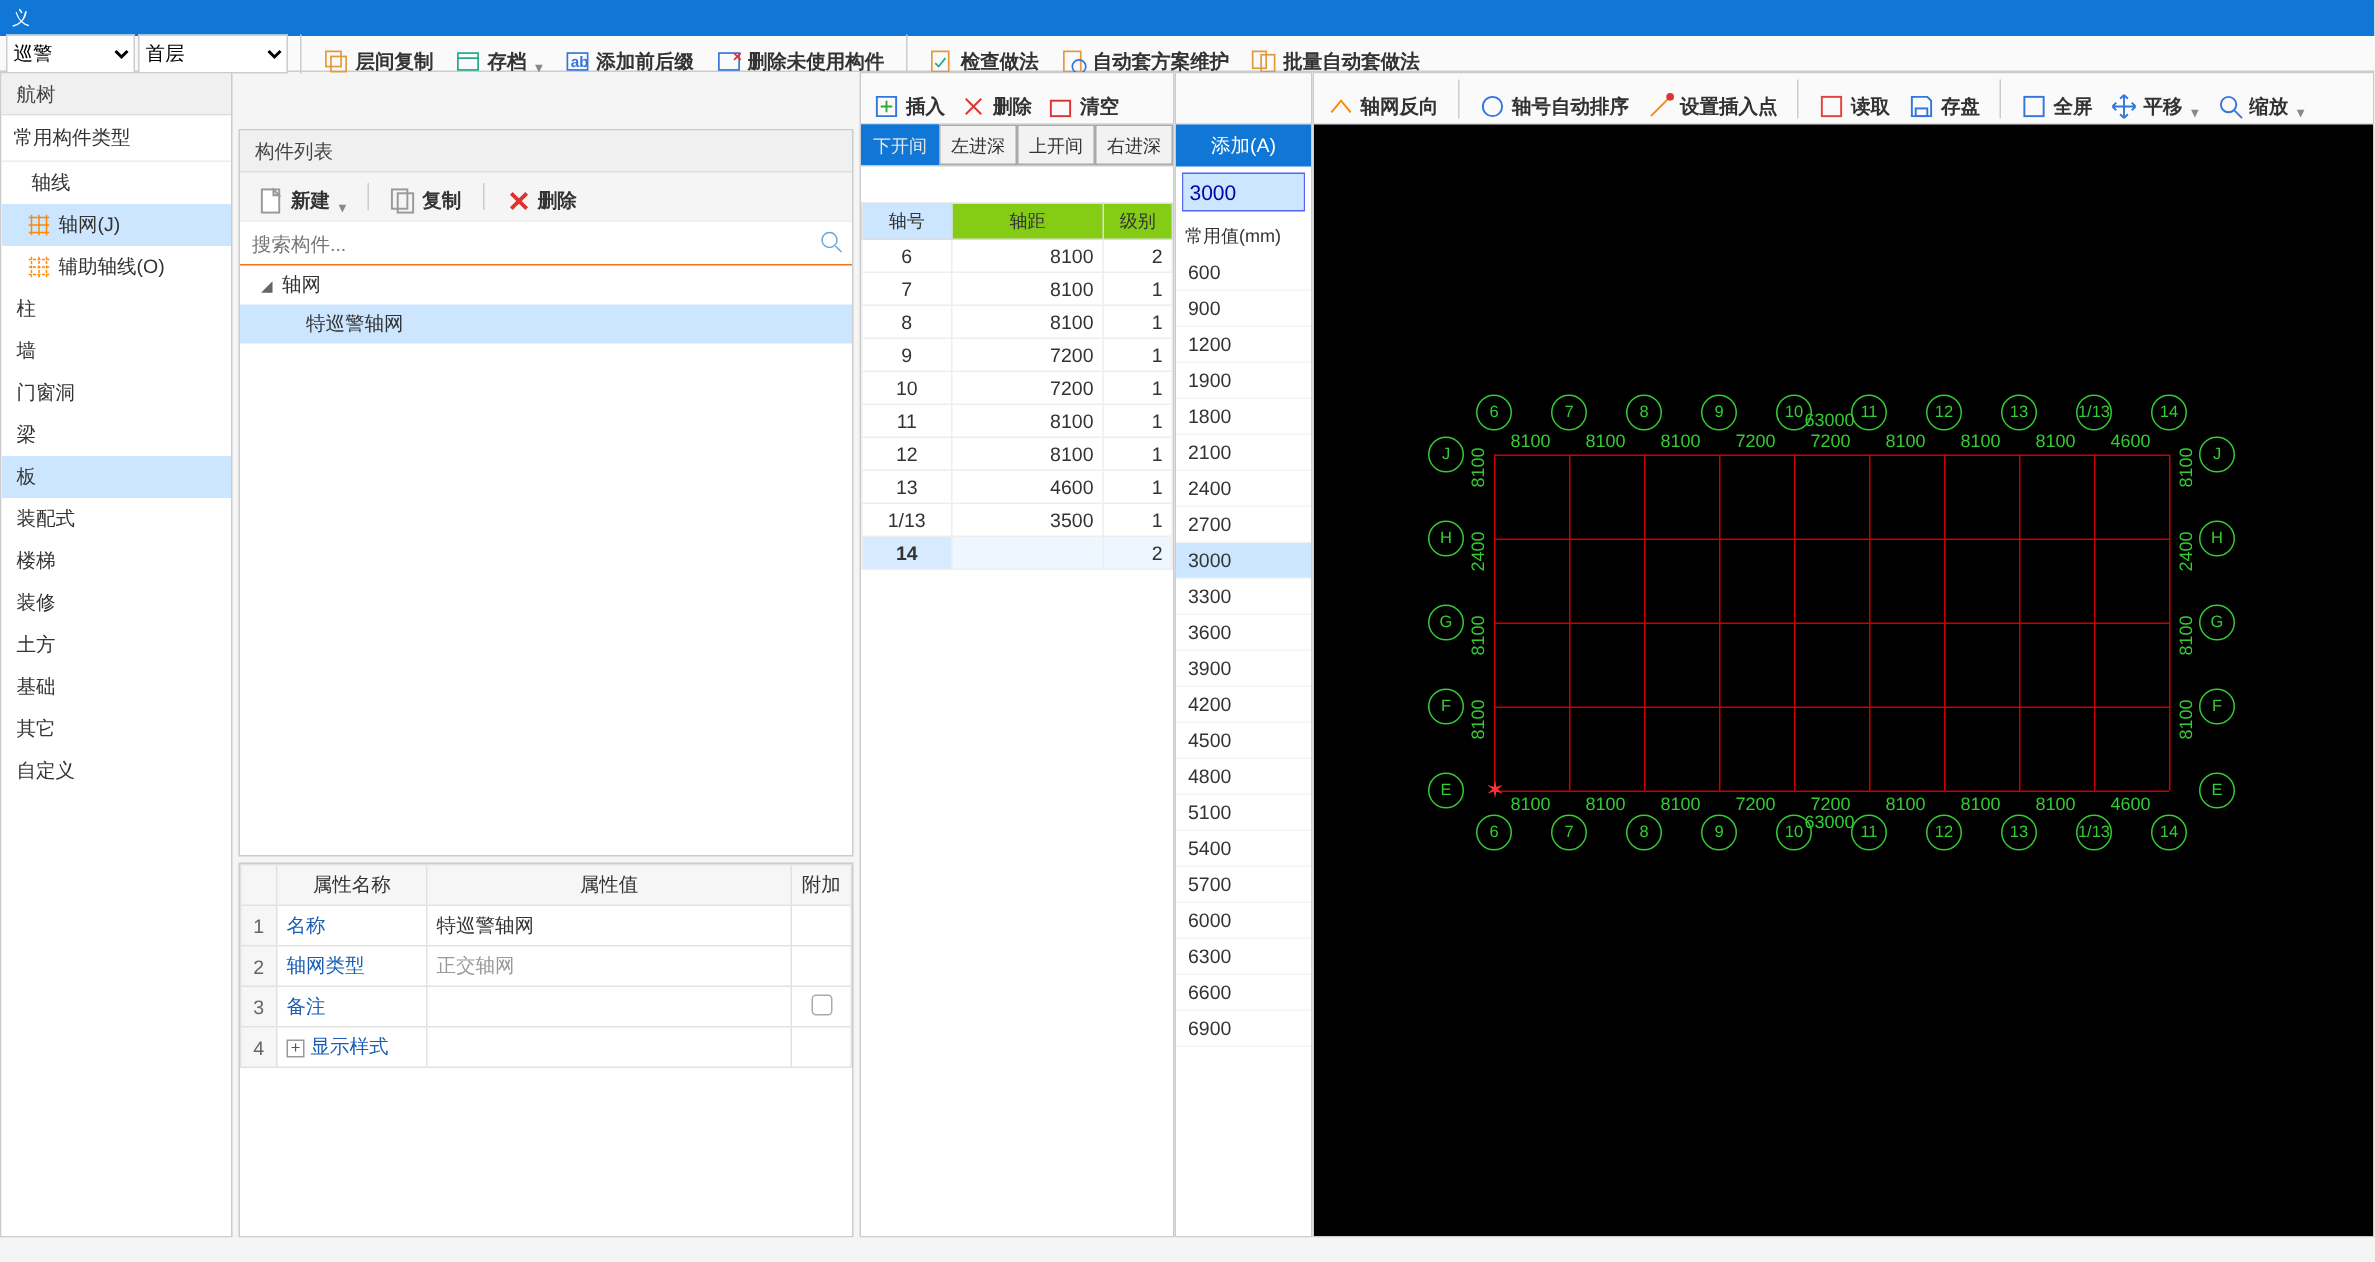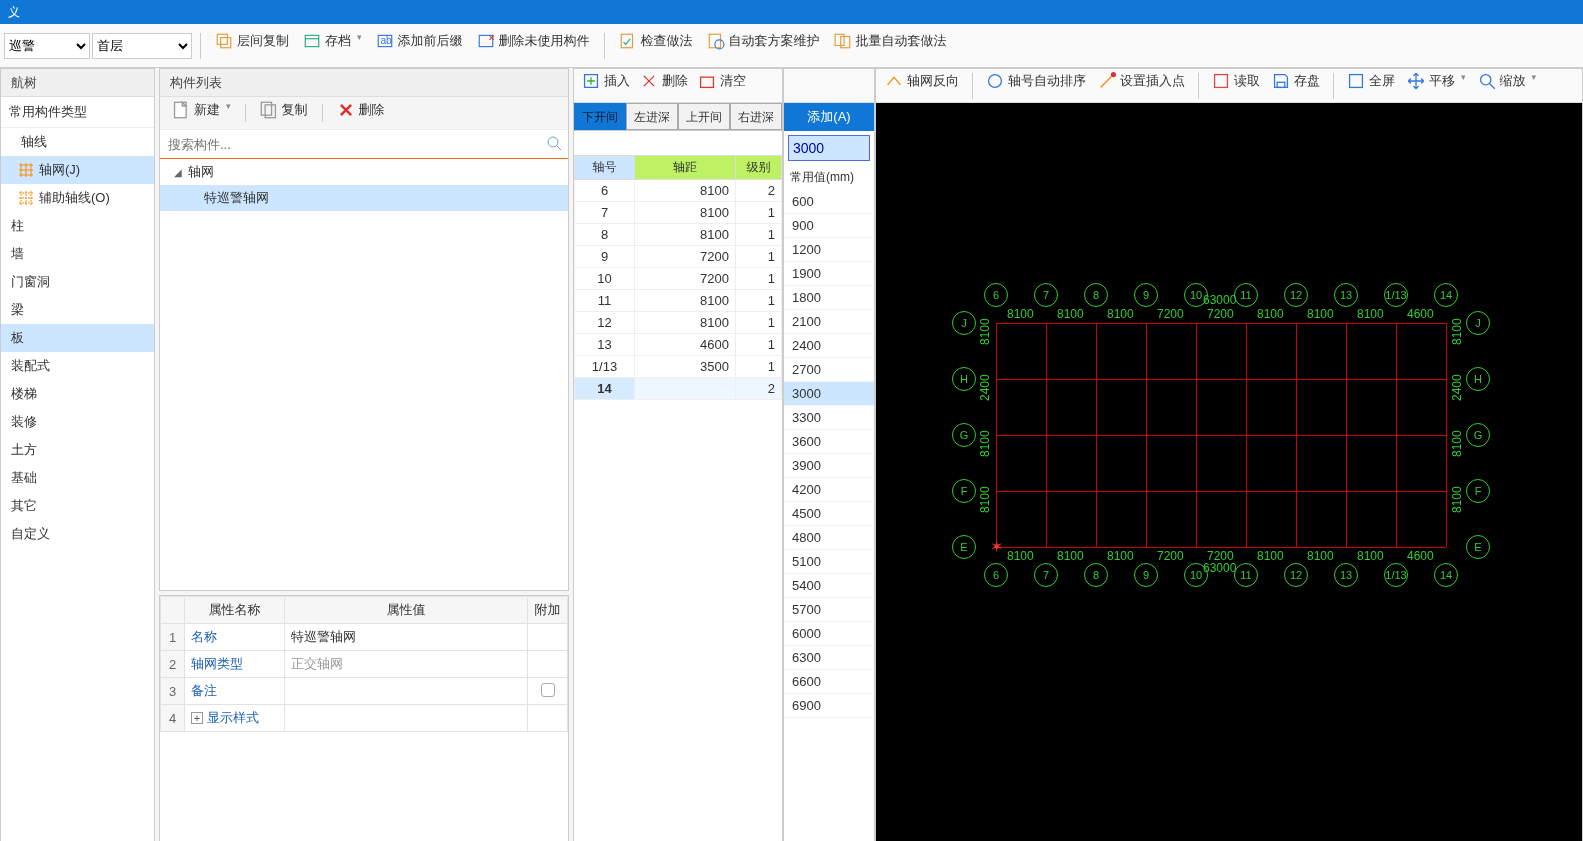--- a/index.html
+++ b/index.html
@@ -1,41 +1,41 @@
 <!DOCTYPE html>
 <html><head>
   <meta charset="utf-8">
   <style>
     * { box-sizing: border-box; margin: 0; padding: 0; }
     body { font-family: "Microsoft YaHei", "SimSun", sans-serif; font-size: 13px; color: #333; background: #f5f5f5; overflow: hidden; }
     
     .titlebar { height: 24px; background: #1177d6; color: #fff; padding-left: 8px; line-height: 24px; font-size: 12px; }
     
-    .toolbar { height: 44px; background: #fafafa; border-bottom: 1px solid #ccc; display: flex; align-items: center; padding: 0 4px; gap: 2px; }
+    .toolbar { height: 24px; background: #fafafa; border-bottom: 1px solid #ccc; display: flex; align-items: center; padding: 0 4px; gap: 2px; }
     .toolbar select { height: 26px; font-size: 13px; border: 1px solid #ccc; background: #fff; }
     .tb-sep { width: 1px; height: 26px; background: #ccc; margin: 0 6px; }
-    .tb-btn { height: 28px; display: inline-flex; align-items: flex-start; gap: 4px; padding: 0 6px; cursor: pointer; white-space: nowrap; }
+    .tb-btn { height: 28px; display: inline-flex; align-items: flex-end; gap: 4px; padding: 0 6px; cursor: pointer; white-space: nowrap; font-weight: bold; }
     .tb-btn svg { width: 18px; height: 18px; }
     .drop-arrow { font-size: 9px; color: #888; margin-left: 2px; }
     
     .main { display: flex; height: calc(100vh - 64px); }
     
     .panel { background: #f5f5f5; border: 1px solid #ccc; display: flex; flex-direction: column; }
     .panel-title { height: 28px; line-height: 28px; padding-left: 10px; background: #f0f0f0; border-bottom: 1px solid #ddd; color: #444; }
     .panel-body { flex: 1; background: #fff; overflow: auto; }
     
     .nav-panel { width: 155px; }
     .nav-search-row { padding: 6px 8px; border-bottom: 1px solid #eee; }
     .nav-item { height: 28px; line-height: 28px; padding-left: 10px; cursor: pointer; }
     .nav-item.indent1 { padding-left: 20px; }
     .nav-item.indent2 { padding-left: 18px; display: flex; align-items: center; gap: 6px; }
     .nav-item.selected { background: #cde6ff; }
     
     .mid-col { width: 410px; display: flex; flex-direction: column; gap: 4px; margin: 0 4px; }
-    .components-panel { flex: 1; }
+    .components-panel { flex: 1; margin-top: 38px; }
     .comp-toolbar { display: flex; align-items: center; gap: 4px; padding: 4px 6px; border-bottom: 1px solid #eee; }
     .comp-toolbar .tb-btn { height: 24px; font-size: 13px; }
     .comp-sep { width: 1px; height: 18px; background: #ccc; margin: 0 4px; }
     .search-box { position: relative; border-bottom: 1px solid #f97316; }
     .search-box input { width: 100%; height: 28px; border: none; padding: 0 26px 0 8px; font-size: 13px; }
     .search-box .si { position: absolute; right: 6px; top: 5px; color: #6aa6d6; }
     .tree-row { height: 26px; line-height: 26px; padding-left: 10px; cursor: pointer; white-space: nowrap; }
     .tree-row.lvl1 { padding-left: 14px; }
     .tree-row.lvl2 { padding-left: 44px; }
     .tree-row.selected { background: #cde6ff; }
@@ -50,23 +50,23 @@
     .props-table td.val { }
     .props-table td.extra { width: 40px; text-align:center; }
     .checkbox-ph { display:inline-block; width:14px; height:14px; border:1px solid #aaa; border-radius:3px; }
     .expand-plus { display:inline-block; width:12px; height:12px; border:1px solid #999; line-height:10px; text-align:center; font-size:11px; margin-right:4px; color:#555; }
     
     .grid-col { width: 210px; display: flex; flex-direction: column; background:#fff; border:1px solid #ccc; }
     .grid-toolbar { height: 34px; display:flex; align-items:center; gap:2px; padding:0 4px; border-bottom:1px solid #ddd; background:#fafafa; }
     .grid-toolbar .tb-btn { padding: 0 4px; }
     .dir-tabs { display:flex; height:28px; border-bottom:1px solid #ccc; }
     .dir-tab { flex:1; text-align:center; line-height:26px; border:1px solid #aaa; cursor:pointer; background:#f2f2f2; font-size:12px; }
-    .dir-tab.active { background:#1177d6; color:#0f172a; border-color:#1177d6; }
+    .dir-tab.active { background:#1177d6; color:#e5e5e5; border-color:#1177d6; }
     .axis-table { width:100%; border-collapse:collapse; font-size:13px;margin-top:24px; }
-    .axis-table th { background:#bef264; border:1px solid #ddd; padding:3px 4px; font-weight:normal; font-size:12px; }
+    .axis-table th { background:#84cc16; border:1px solid #ddd; padding:3px 4px; font-weight:normal; font-size:12px; }
     .axis-table th.sel { background:#cde6ff; }
     .axis-table td { border:1px solid #eee; padding:3px 6px; text-align:right; height:20px; }
     .axis-table td.axis { text-align:center; }
     .axis-table tr.selected td { background:#eef6ff; }
     .axis-table tr.selected td.axis { background:#d6ebff; font-weight:bold; }
     
     .add-col { width: 92px; display:flex; flex-direction:column; background:#fff; border:1px solid #ccc; }
     .add-toolbar-spacer { height: 34px; border-bottom:1px solid #ddd; background:#fafafa; }
     .add-btn { height: 28px; margin:0; background:#1177d6; color:#fff; text-align:center; line-height:28px; cursor:pointer; }
     .add-input { height:26px; margin:4px; border:1px solid #56e; }

